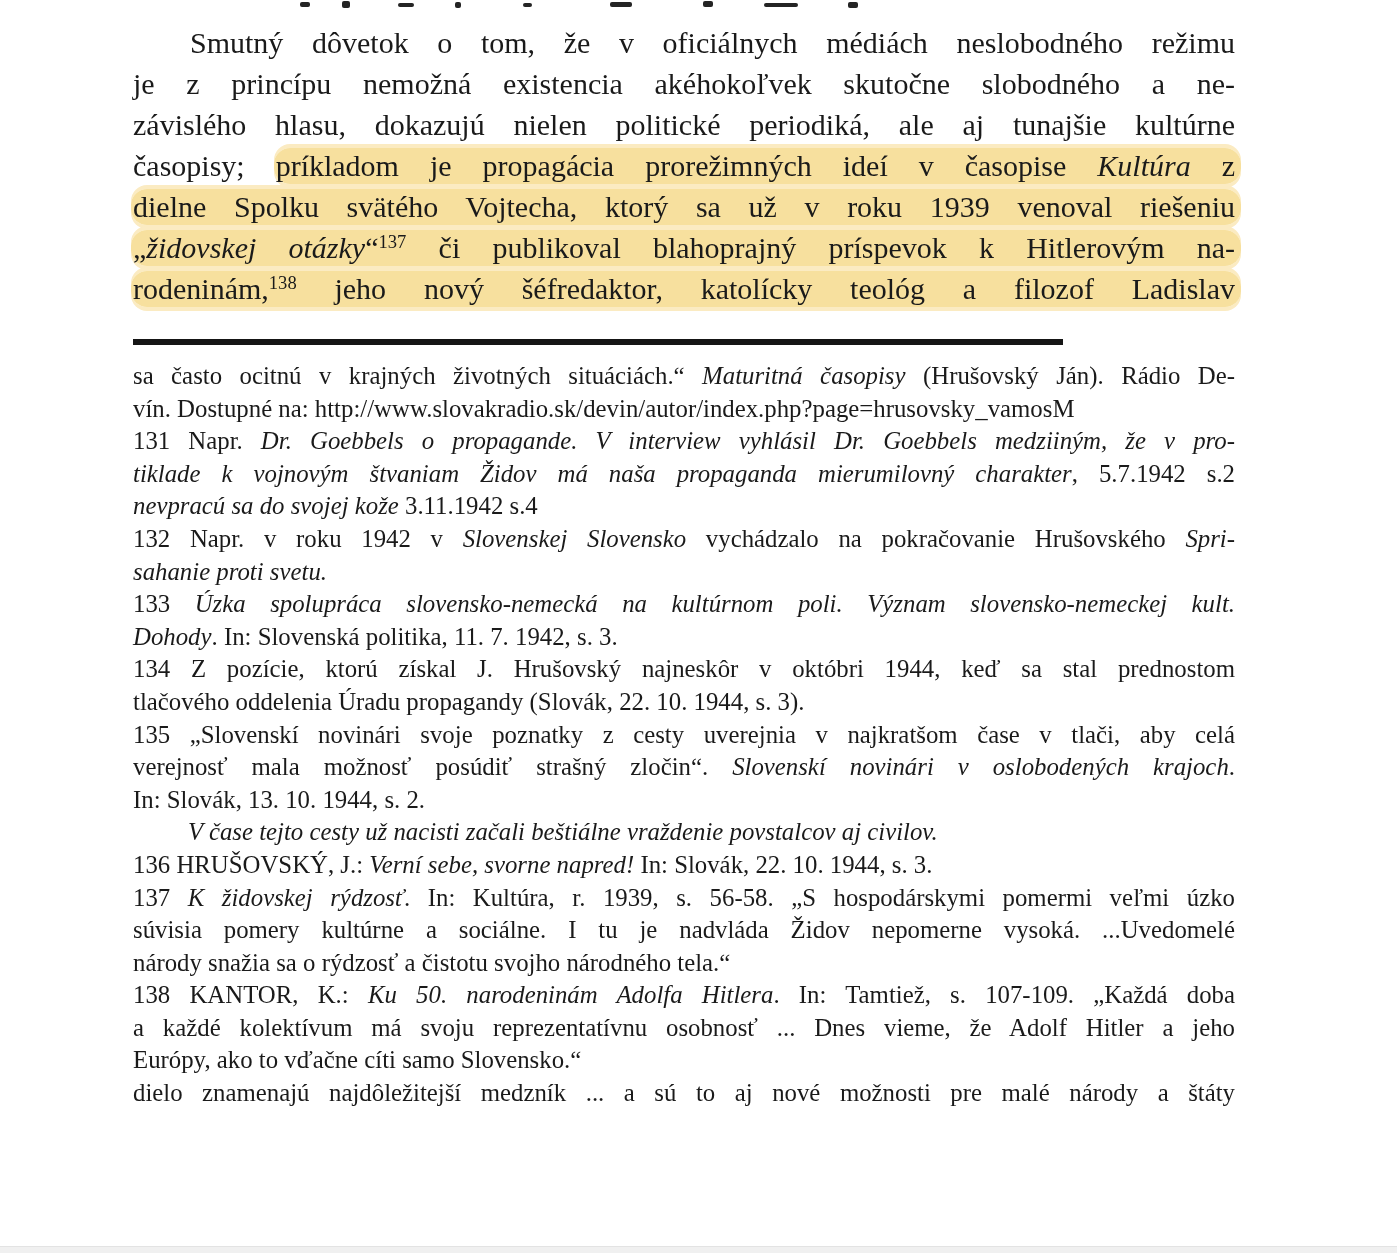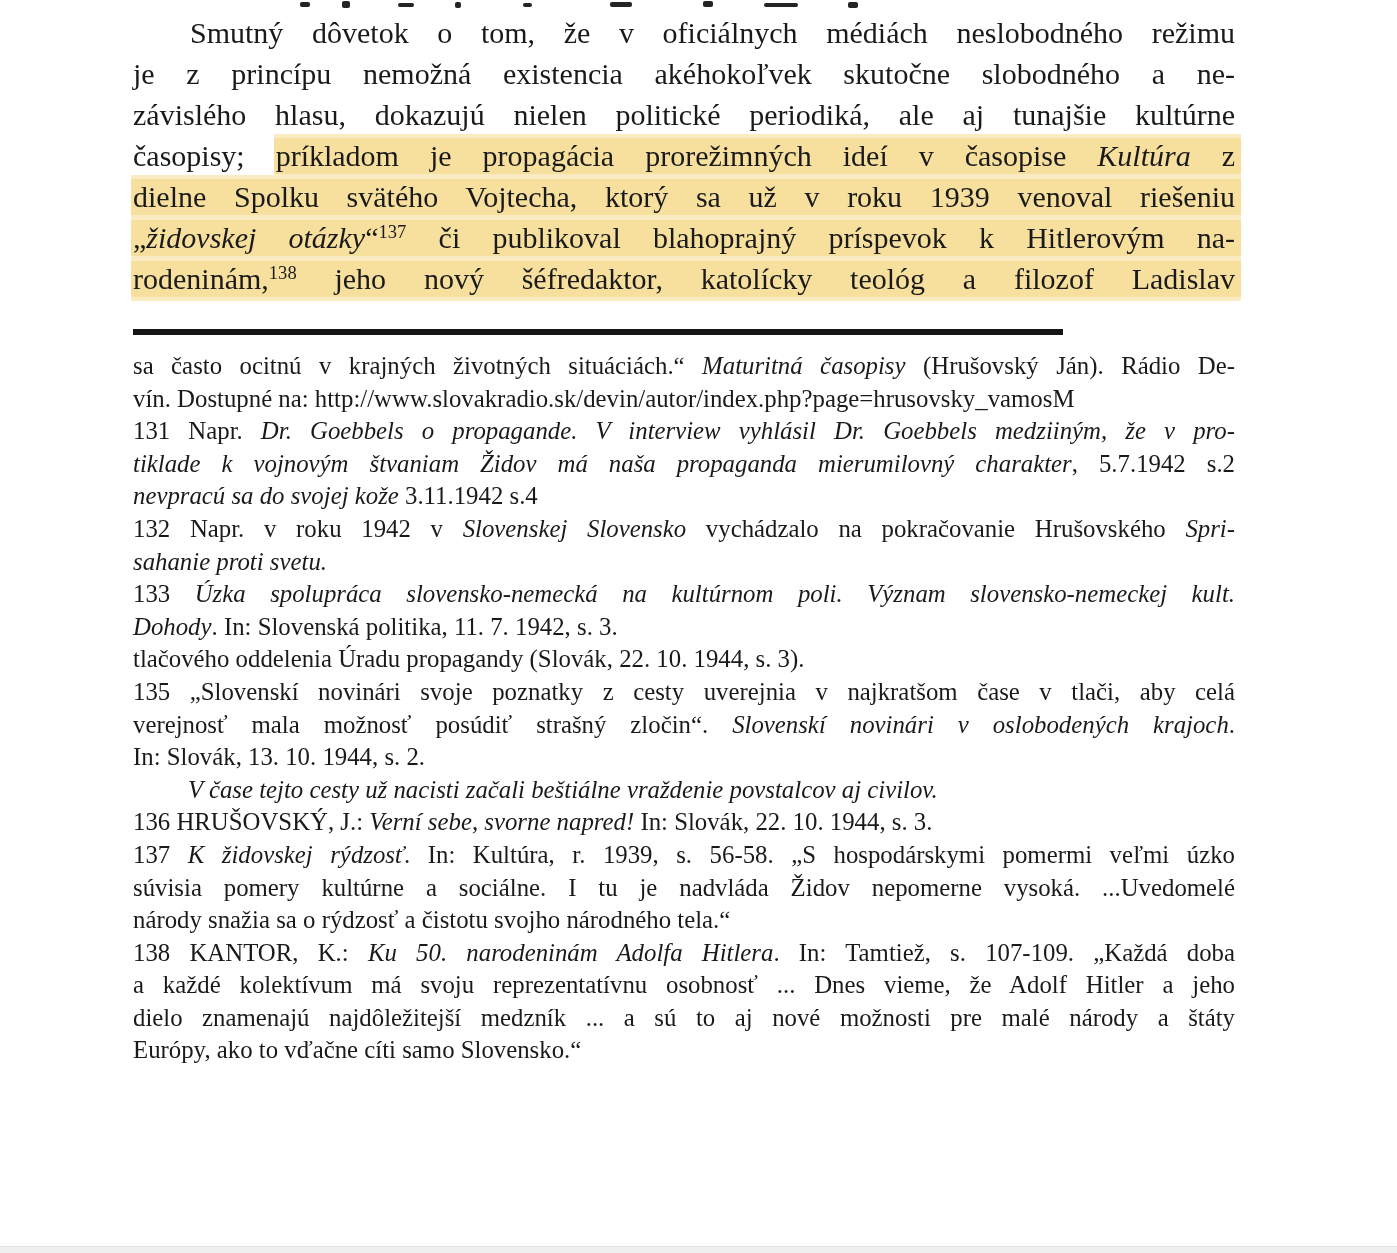--- a/index.html
+++ b/index.html
@@ -6,33 +6,33 @@
   body{
     width:1397px;height:1253px;position:relative;overflow:hidden;
     background:#ffffff;
     font-family:"Liberation Serif","DejaVu Serif",serif;
     color:var(--text,#1a1a1a);
   }
   .page{position:absolute;left:133px;top:0;width:1102px;}
   
   .clipped-top{position:relative;height:9px;overflow:hidden;}
   .clipped-top i{position:absolute;background:#242424;border-radius:2px;display:block;}
-  .main-block{margin-top:3px;}
+  .main-block{margin-top:13px;}
   .line{white-space:nowrap;}
   .line.main{font-size:30px;line-height:41px;white-space:normal;}
   .line.fn{font-size:24.8px;line-height:32.6px;white-space:normal;}
   .just{text-align:justify;text-align-last:justify;text-justify:inter-word;}
   .ind{padding-left:57px;}
   .ind-fn{padding-left:55px;font-style:italic;}
   .it{font-style:italic;}
   .sup{font-size:62%;line-height:0;position:relative;top:-0.55em;}
   .hl{
     background:var(--hl,#f7e09e);
     box-shadow:0 4px 0 0 var(--hl-edge,#fbebc2), 0 -4px 0 0 var(--hl-edge,#fbebc2);
-    border-radius:1px;
+    border-radius:16px;
     padding:1px 6px 2px 2px;margin:0 -6px 0 -2px;
     -webkit-box-decoration-break:clone;box-decoration-break:clone;
   }
   .separator{height:6px;width:930px;background:var(--sep,#151515);margin-top:30px;}
   .fn-block{margin-top:15px;}
   .bottom-bar{
     position:absolute;left:0;bottom:0;width:1397px;height:6px;
     background:var(--bar,#f0f0f0);border-top:1px solid #e3e3e3;
   }
 </style>
@@ -68,30 +68,31 @@
   <div class="fn-block" id="fn-lines">
       <div class="line fn just"><span>sa často ocitnú v krajných životných situáciách.“ </span><span class="it">Maturitná časopisy</span><span> (Hrušovský Ján). Rádio De-</span></div>
       <div class="line fn"><span>vín. Dostupné na: http://www.slovakradio.sk/devin/autor/index.php?page=hrusovsky_vamosM</span></div>
       <div class="line fn just"><span>131 Napr. </span><span class="it">Dr. Goebbels o propagande. V interview vyhlásil Dr. Goebbels medziiným, že v pro-</span></div>
       <div class="line fn just"><span class="it">tiklade k vojnovým štvaniam Židov má naša propaganda mierumilovný charakter</span><span>, 5.7.1942 s.2</span></div>
       <div class="line fn"><span class="it">nevpracú sa do svojej kože</span><span> 3.11.1942 s.4</span></div>
       <div class="line fn just"><span>132 Napr. v roku 1942 v </span><span class="it">Slovenskej Slovensko</span><span> vychádzalo na pokračovanie Hrušovského </span><span class="it">Spri-</span></div>
       <div class="line fn"><span class="it">sahanie proti svetu.</span></div>
       <div class="line fn just"><span>133 </span><span class="it">Úzka spolupráca slovensko-nemecká na kultúrnom poli. Význam slovensko-nemeckej kult.</span></div>
       <div class="line fn"><span class="it">Dohody</span><span>. In: Slovenská politika, 11. 7. 1942, s. 3.</span></div>
+      <div class="line fn just"><span>134 Z pozície, ktorú získal J. Hrušovský najneskôr v októbri 1944, keď sa stal prednostom</span></div>
       <div class="line fn"><span>tlačového oddelenia Úradu propagandy (Slovák, 22. 10. 1944, s. 3).</span></div>
       <div class="line fn just"><span>135 „Slovenskí novinári svoje poznatky z cesty uverejnia v najkratšom čase v tlači, aby celá</span></div>
       <div class="line fn just"><span>verejnosť mala možnosť posúdiť strašný zločin“. </span><span class="it">Slovenskí novinári v oslobodených krajoch</span><span>.</span></div>
       <div class="line fn"><span>In: Slovák, 13. 10. 1944, s. 2.</span></div>
       <div class="line fn ind-fn"><span>V čase tejto cesty už nacisti začali beštiálne vraždenie povstalcov aj civilov.</span></div>
       <div class="line fn"><span>136 HRUŠOVSKÝ, J.: </span><span class="it">Verní sebe, svorne napred!</span><span> In: Slovák, 22. 10. 1944, s. 3.</span></div>
       <div class="line fn just"><span>137 </span><span class="it">K židovskej rýdzosť</span><span>. In: Kultúra, r. 1939, s. 56-58. „S hospodárskymi pomermi veľmi úzko</span></div>
       <div class="line fn just"><span>súvisia pomery kultúrne a sociálne. I tu je nadvláda Židov nepomerne vysoká. ...Uvedomelé</span></div>
       <div class="line fn"><span>národy snažia sa o rýdzosť a čistotu svojho národného tela.“</span></div>
       <div class="line fn just"><span>138 KANTOR, K.: </span><span class="it">Ku 50. narodeninám Adolfa Hitlera</span><span>. In: Tamtiež, s. 107-109. „Každá doba</span></div>
       <div class="line fn just"><span>a každé kolektívum má svoju reprezentatívnu osobnosť ... Dnes vieme, že Adolf Hitler a jeho</span></div>
+      <div class="line fn"><span>Európy, ako to vďačne cíti samo Slovensko.“</span></div>
       <div class="line fn just"><span>dielo znamenajú najdôležitejší medzník ... a sú to aj nové možnosti pre malé národy a štáty</span></div>
-      <div class="line fn"><span>Európy, ako to vďačne cíti samo Slovensko.“</span></div>
     </div>
 
 </div>
 
 <div class="bottom-bar"></div>
 
 </body></html>

